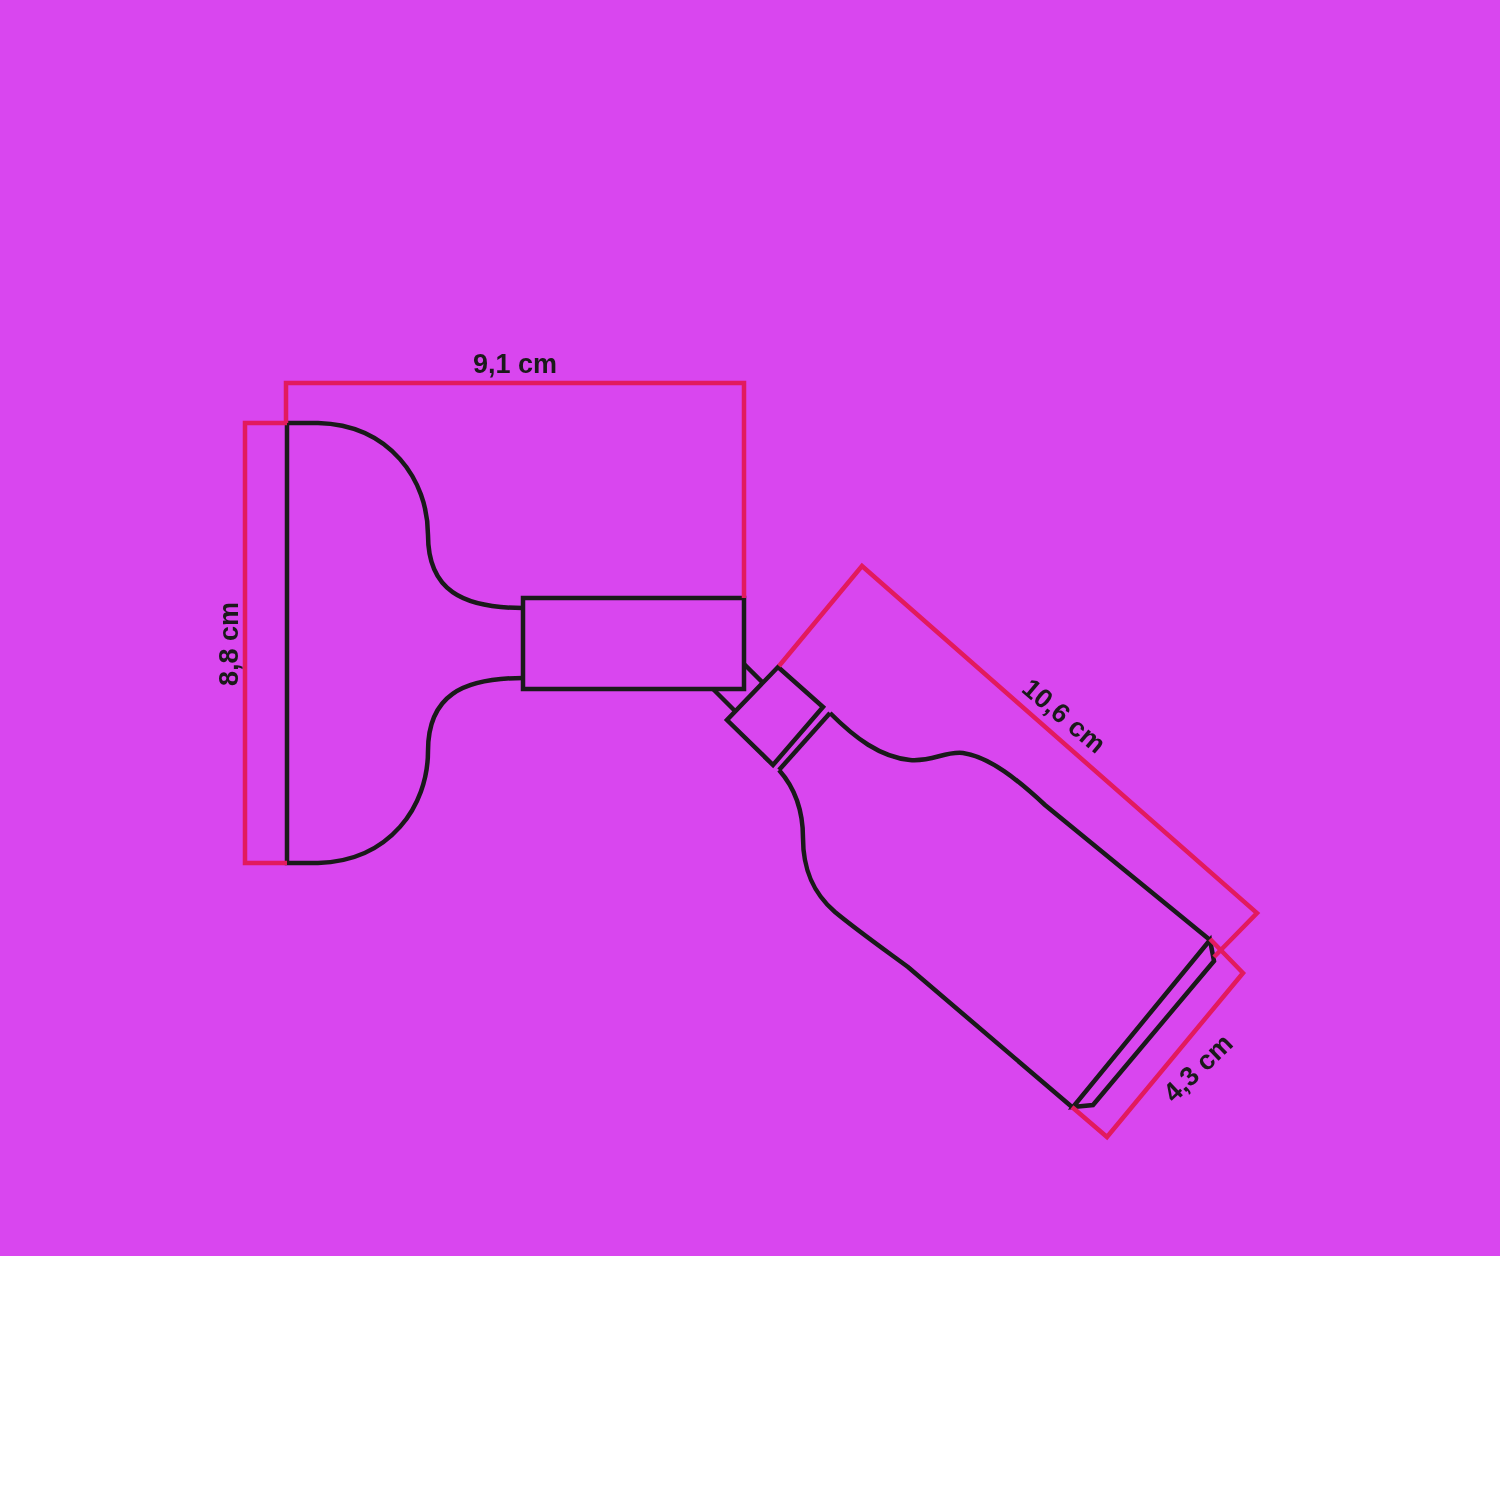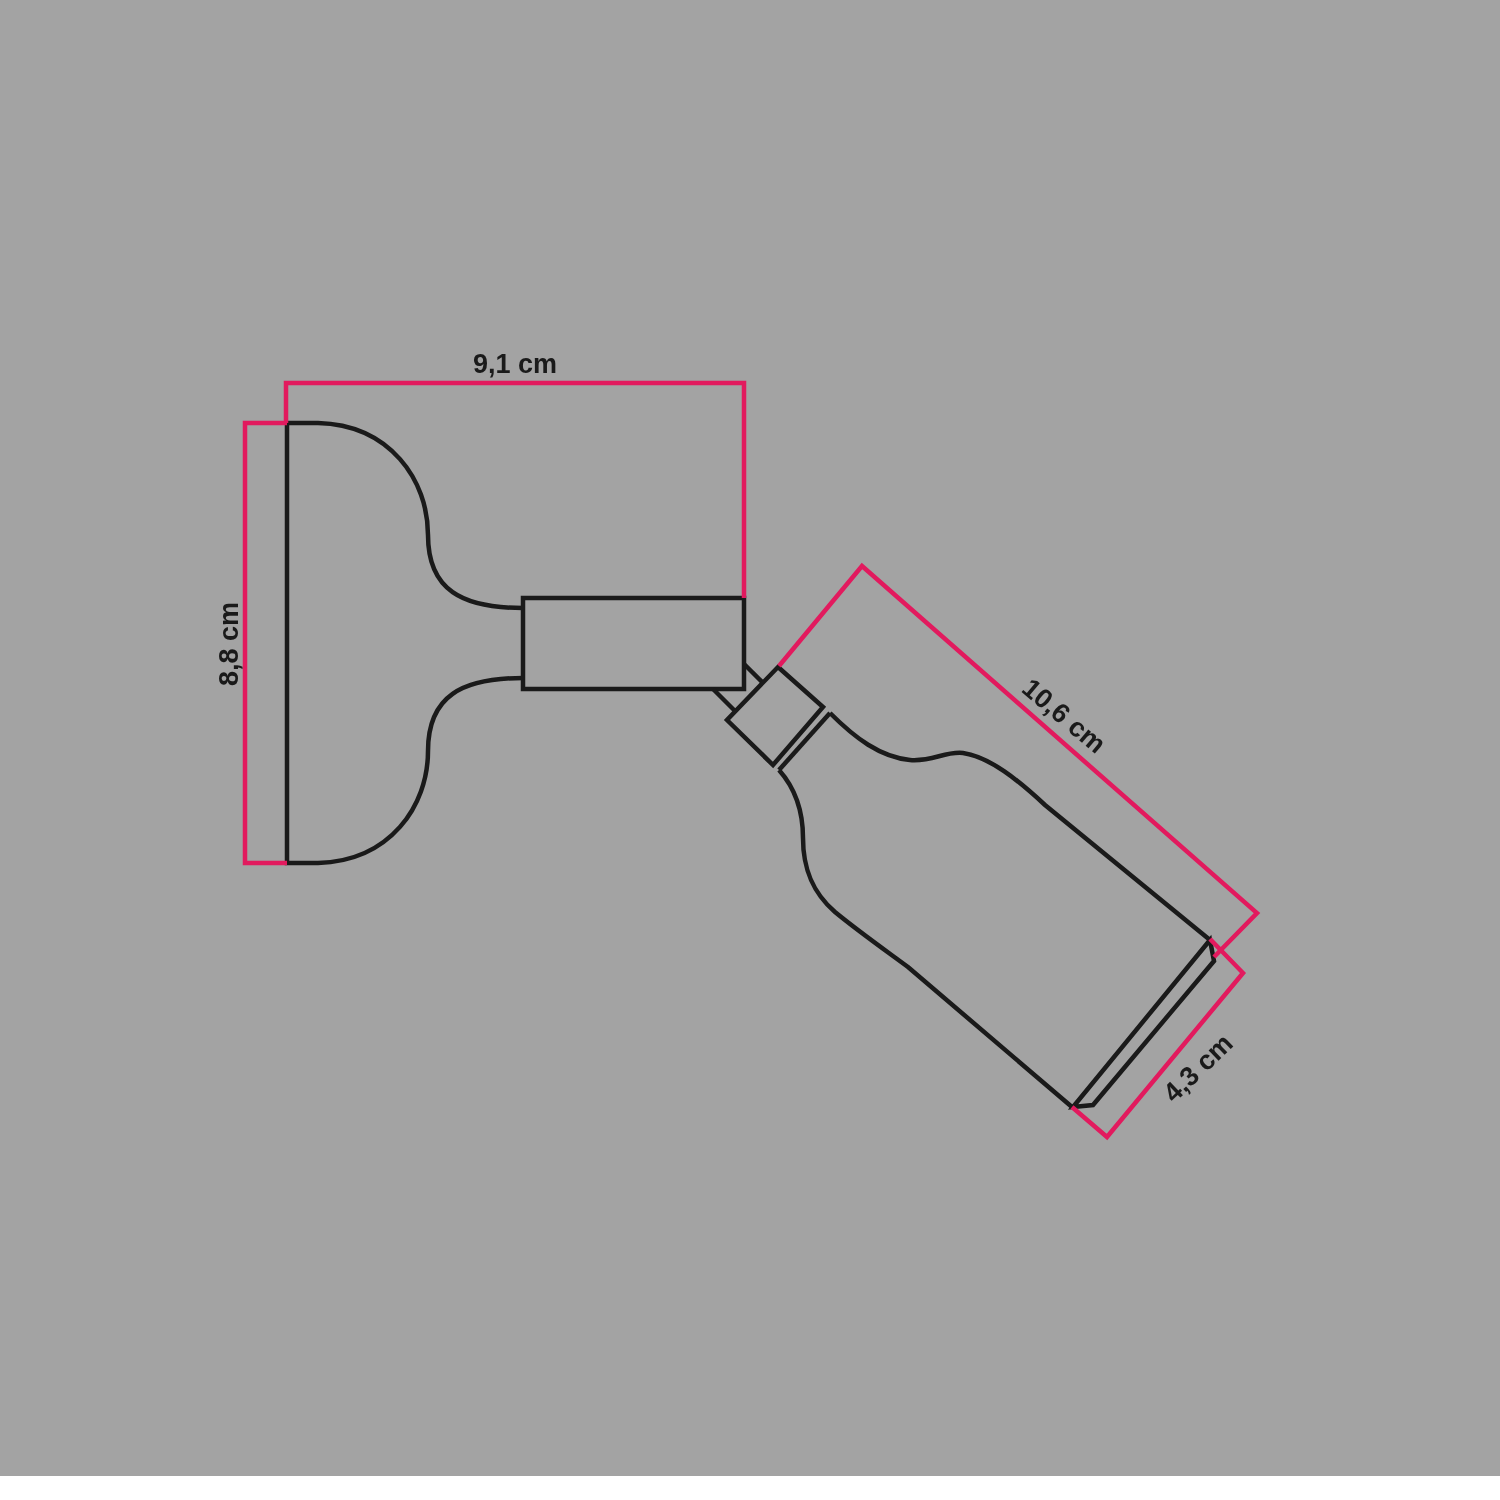--- a/index.html
+++ b/index.html
@@ -2,23 +2,23 @@
 <html style="--outline: #1a1a1a; --dimension: #e21a5e;"><head>
 <meta charset="utf-8">
 <style>
   html, body {
     margin: 0;
     padding: 0;
     background: #ffffff;
   }
   .stage {
     width: 1500px;
-    height: 1476px;
+    height: 1256px;
     position: relative;
-    background: #a3a3a3;
+    background: #d946ef;
     overflow: hidden;
   }
   svg { display: block; }
   .black {
     stroke: var(--outline, #1a1a1a);
     stroke-width: 4.5;
     fill: none;
     stroke-linecap: butt;
     stroke-linejoin: miter;
   }

